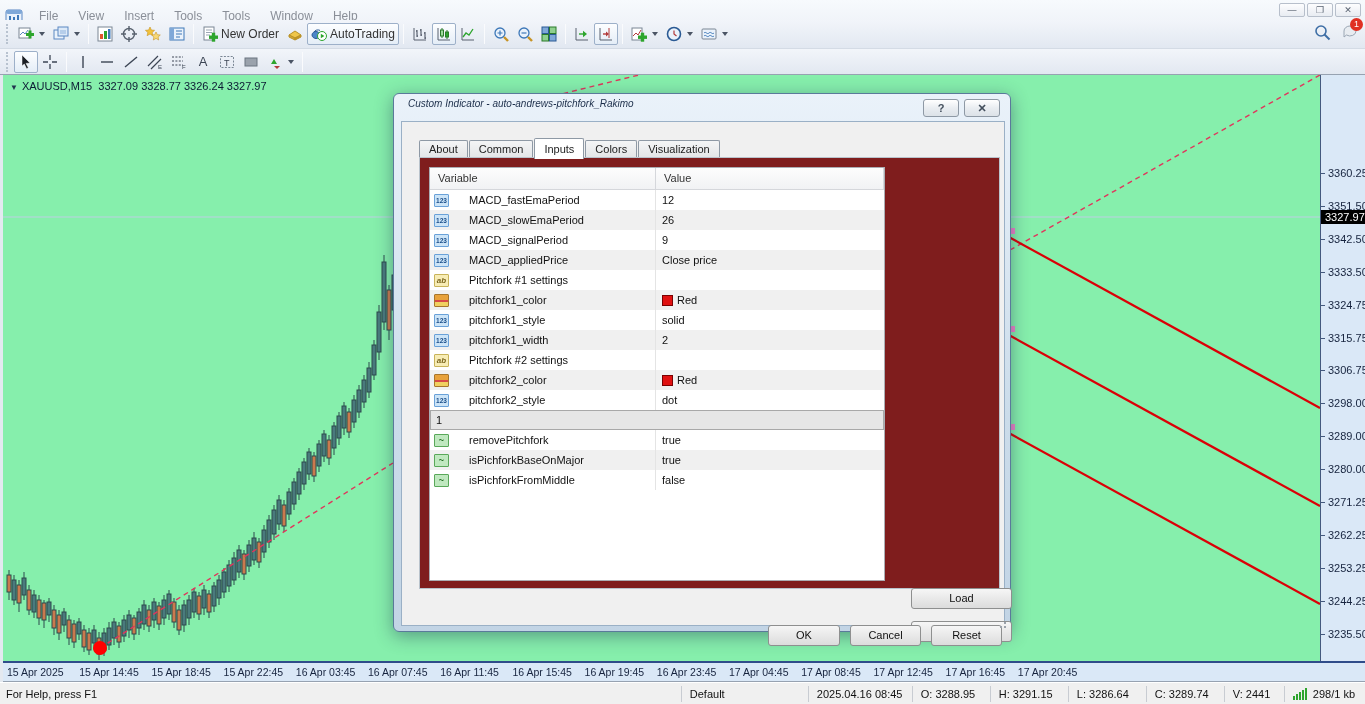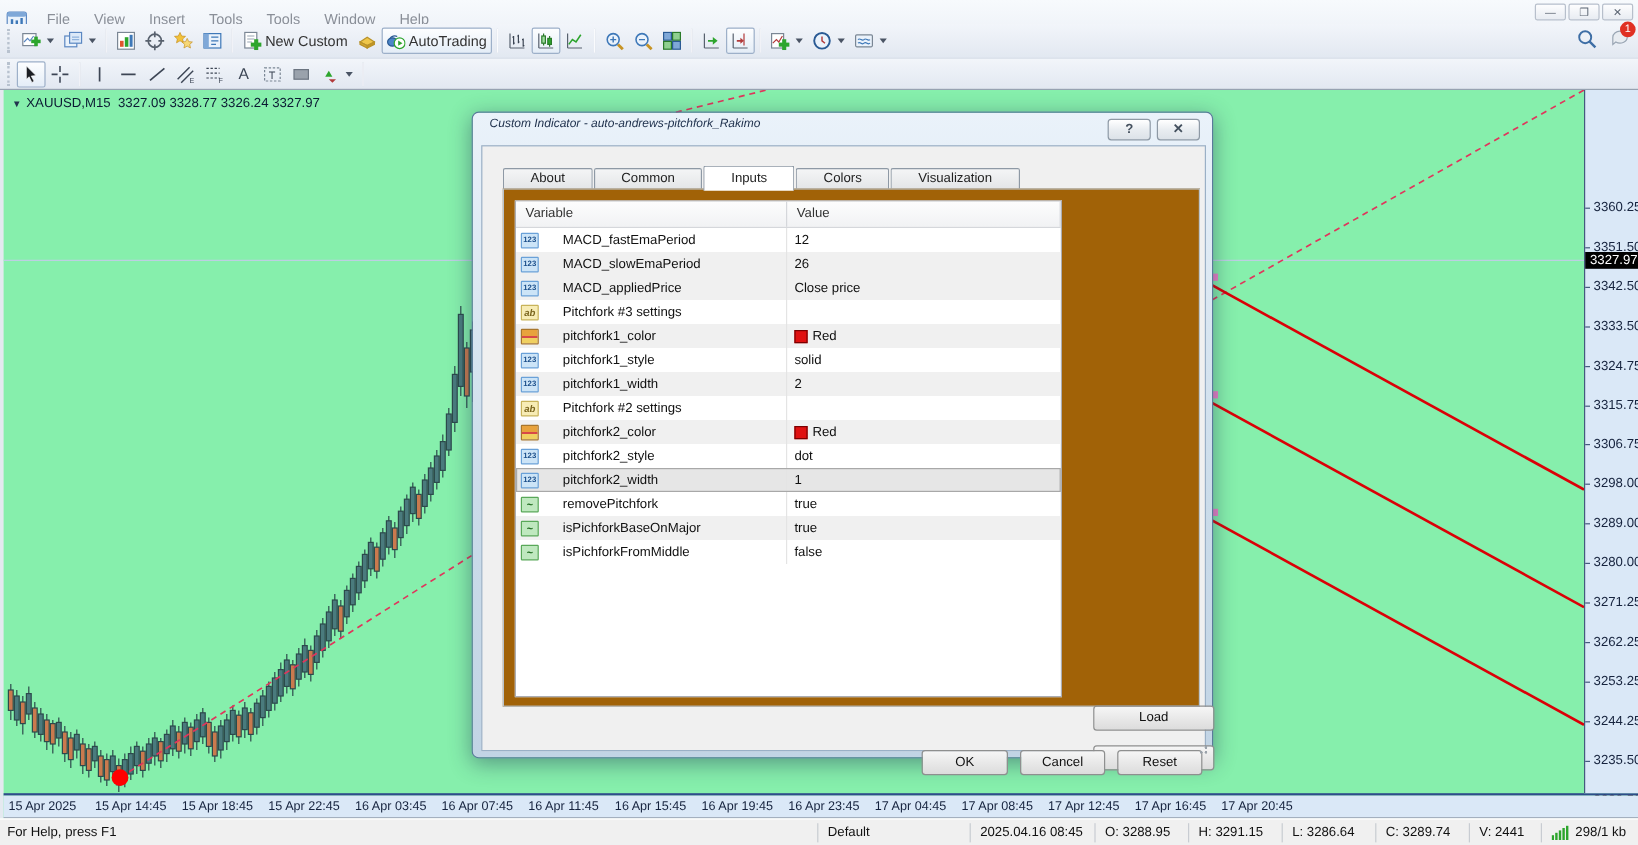--- a/index.html
+++ b/index.html
@@ -70,27 +70,27 @@
   #dlg-title { position:absolute; left:14px; top:4px; font-size:10px; color:#1C2E4A;font-style:italic; }
   .dlg-topbtn { position:absolute; top:5px; width:36px; height:18px;
     border:1px solid #8E99A5; border-radius:3px;
     background:linear-gradient(#FFFFFF,#E9EDF1 50%,#DCE2E8);
     text-align:center; line-height:16px; font-size:11px; color:#44505E; font-weight:bold; }
   #dlg-help { left:529px; }
   #dlg-close { left:570px; }
   #dlg-panel { position:absolute; left:7px; top:27px; width:604px; height:505px;
     background:#F0F0F0; border:1px solid #9AB0C6; }
   #tabs { position:absolute; left:17px; top:17px; height:20px; display:flex; }
-  .tab { height:19px; padding:2px 22px; margin-right:1px; font-size:11px; color:#222;
+  .tab { height:19px; padding:2px 9px; margin-right:1px; font-size:11px; color:#222;
     border:1px solid #8E99A5; border-bottom:none; border-radius:2px 2px 0 0;
     background:linear-gradient(#F4F5F6,#E2E4E6); position:relative; top:1px; }
   .tab.active { background:#FFF; height:21px; top:-1px; z-index:2;
     padding-top:4px; }
   #groupbox { position:absolute; left:17px; top:35px; width:581px; height:432px;
-    background:#a16207; border:1px solid #B9C3CC; }
+    background:#7f1d1d; border:1px solid #B9C3CC; }
   #tbl { position:absolute; left:9px; top:9px; width:456px; height:414px;
     border:1px solid #ABADB3; background:#FFF; }
   #tbl-header { display:grid; grid-template-columns:226px 1fr; height:22px;
     background:linear-gradient(#FDFDFD,#F1F2F4); border-bottom:1px solid #D5D7DB;
     color:#333; }
   #tbl-header div { padding:4px 0 0 8px; border-right:1px solid #D5D7DB; }
   .tbl-row { display:grid; grid-template-columns:226px 1fr; height:20px;
     align-items:center; }
   .tbl-row.alt { background:#F0F0F0; }
   .tbl-row.sel { background:#E6E6E6; outline:1px solid #A8A8A8; outline-offset:-1px; }
@@ -211,21 +211,21 @@
 
   <div class="tb-sep"></div>
 
   <div class="tb-btn">
     <svg class="ticon" viewBox="0 0 16 16">
       <rect x="2" y="1" width="10" height="13" fill="#FFF" stroke="#7A8694"></rect>
       <path d="M4 4h6M4 6.5h6M4 9h4" stroke="#9AA6B4"></path>
       <rect x="7" y="9.5" width="9" height="3.4" fill="#2DA52D"></rect>
         <rect x="9.8" y="6.7" width="3.4" height="9" fill="#2DA52D"></rect>
     </svg>
-    <span class="lbl">New Custom</span>
+    <span class="lbl">New Order</span>
   </div>
   <div class="tb-btn">
     <svg class="ticon" viewBox="0 0 16 16">
       <path d="M2 9l6-4 6 4-6 3z" fill="#EFC64A" stroke="#B8922A"></path>
       <path d="M2 9l6 3v2l-6-3z" fill="#D9A92F" stroke="#B8922A"></path>
       <path d="M14 9l-6 3v2l6-3z" fill="#C8961F" stroke="#B8922A"></path>
     </svg>
   </div>
   <div class="tb-btn pressed">
     <svg class="ticon" viewBox="0 0 16 16">
@@ -672,33 +672,42 @@
             </div>
             <div class="tbl-row alt">
               <div class="cell-var">
                 <span class="ri ri-int">123</span>
                 <span>MACD_slowEmaPeriod</span>
               </div>
               <div class="cell-val">
                 <span>26</span>
               </div>
             </div>
+            <div class="tbl-row">
+              <div class="cell-var">
+                <span class="ri ri-int">123</span>
+                <span>MACD_signalPeriod</span>
+              </div>
+              <div class="cell-val">
+                <span>9</span>
+              </div>
+            </div>
             <div class="tbl-row alt">
               <div class="cell-var">
                 <span class="ri ri-int">123</span>
                 <span>MACD_appliedPrice</span>
               </div>
               <div class="cell-val">
                 <span>Close price</span>
               </div>
             </div>
             <div class="tbl-row">
               <div class="cell-var">
                 <span class="ri ri-str">ab</span>
-                <span>Pitchfork #3 settings</span>
+                <span>Pitchfork #1 settings</span>
               </div>
               <div class="cell-val">
                 <span></span>
               </div>
             </div>
             <div class="tbl-row alt">
               <div class="cell-var">
                 <span class="ri ri-color"></span>
                 <span>pitchfork1_color</span>
               </div>
@@ -747,24 +756,20 @@
             <div class="tbl-row">
               <div class="cell-var">
                 <span class="ri ri-int">123</span>
                 <span>pitchfork2_style</span>
               </div>
               <div class="cell-val">
                 <span>dot</span>
               </div>
             </div>
             <div class="tbl-row alt sel">
-              <div class="cell-var">
-                <span class="ri ri-int">123</span>
-                <span>pitchfork2_width</span>
-              </div>
               <div class="cell-val">
                 <span>1</span>
               </div>
             </div>
             <div class="tbl-row">
               <div class="cell-var">
                 <span class="ri ri-bool">~</span>
                 <span>removePitchfork</span>
               </div>
               <div class="cell-val">

